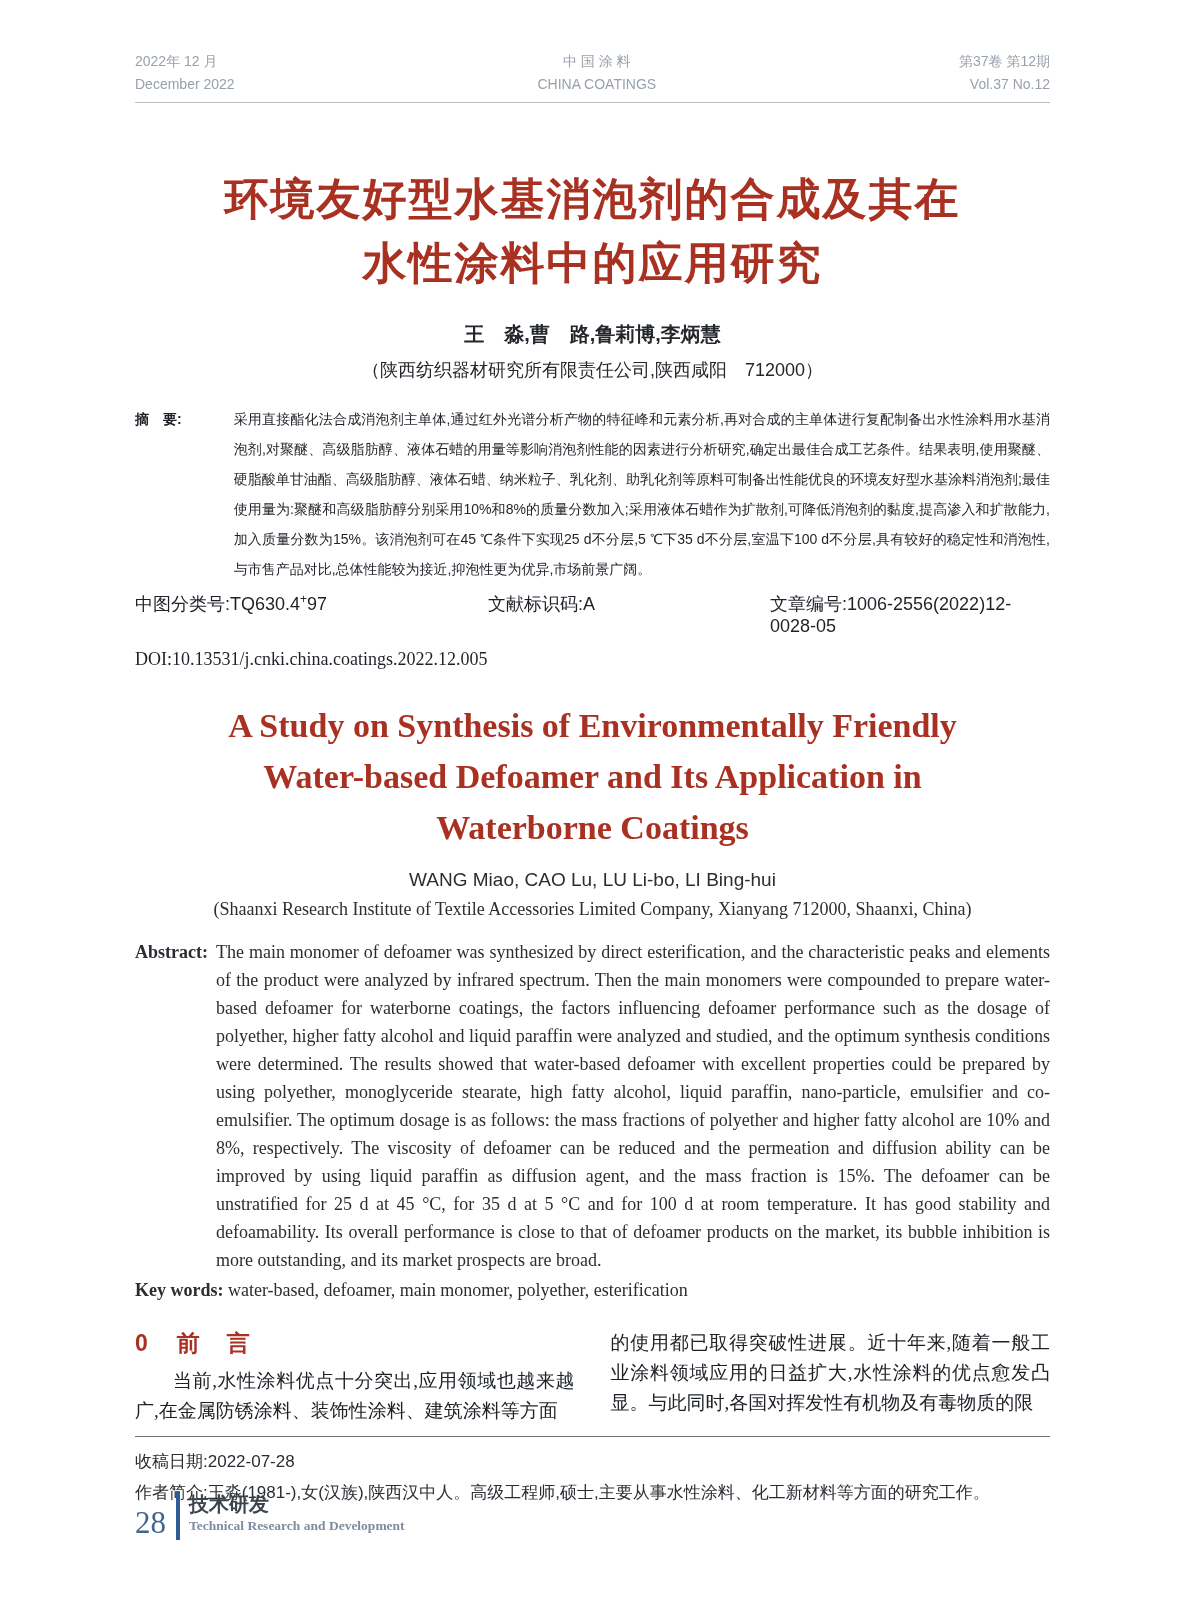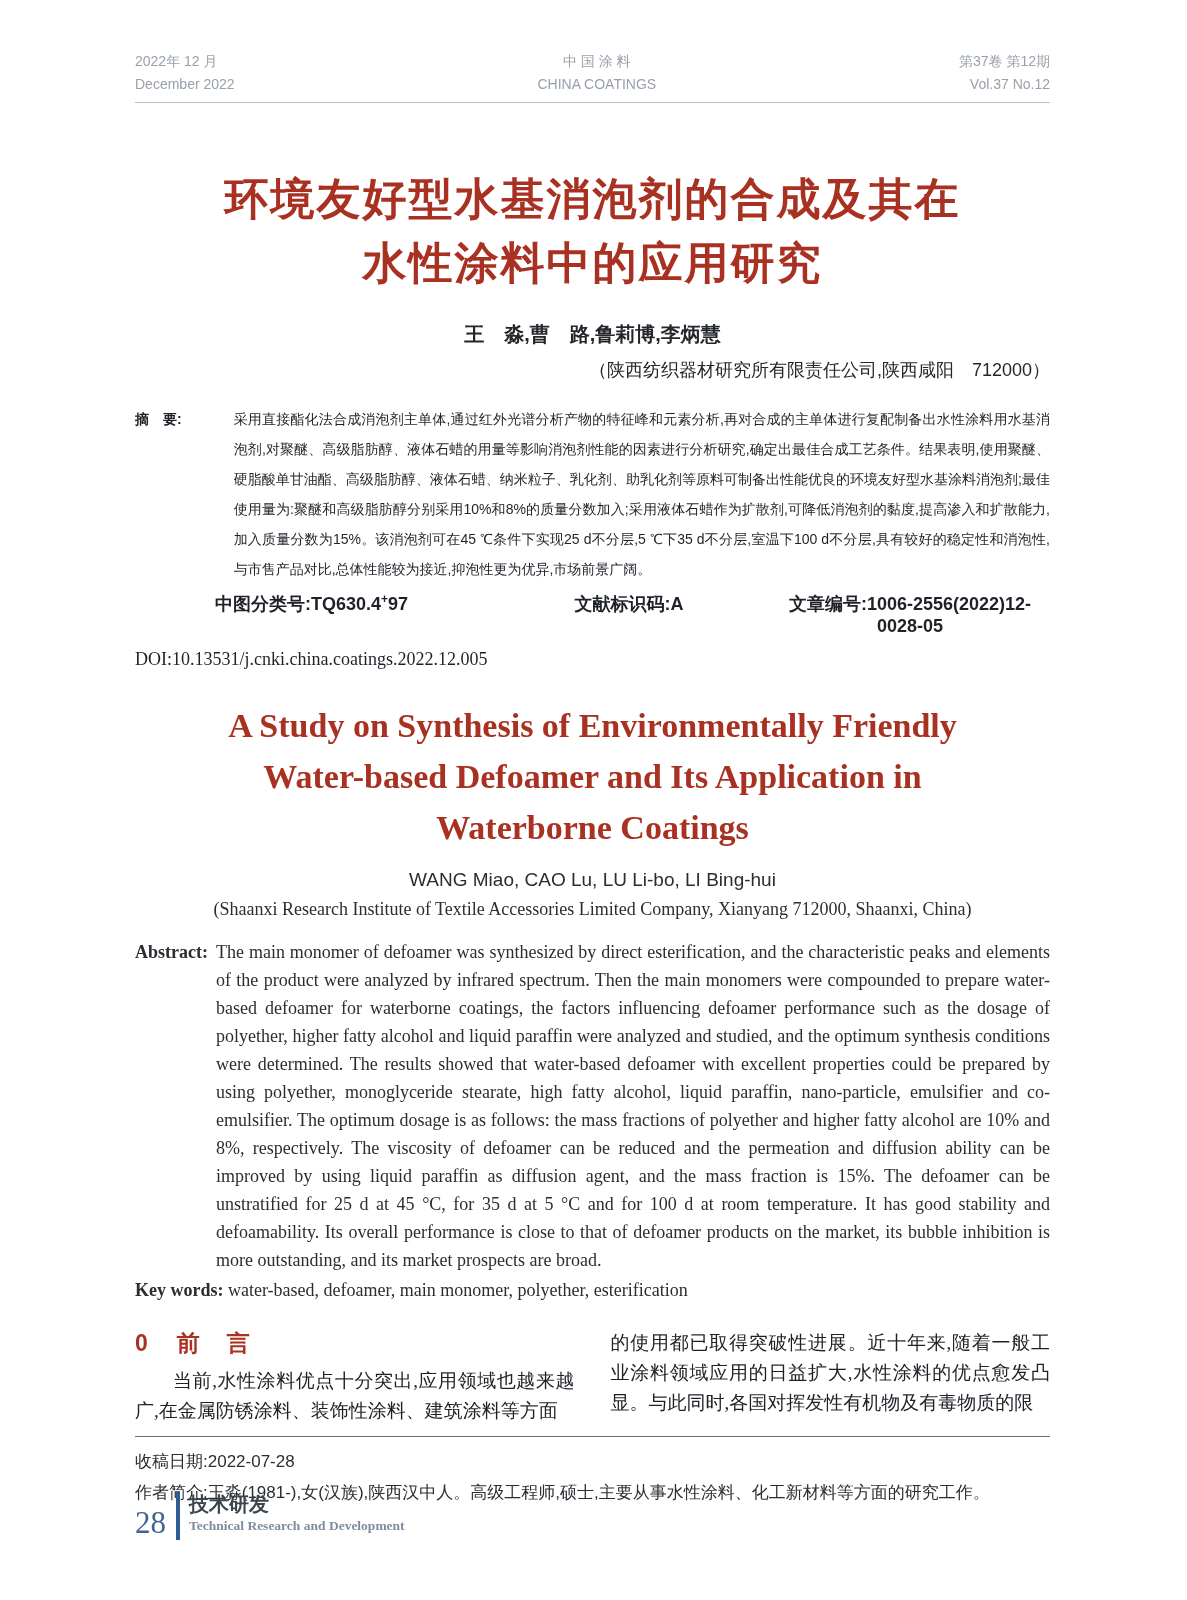--- a/index.html
+++ b/index.html
@@ -13,30 +13,30 @@
   
   .journal-header { display:flex; justify-content:space-between; color:#98a1ab;
     font-size:14px; line-height:1.62; padding-bottom:7px; border-bottom:1.5px solid #b9c0c8; }
   .journal-header .center { text-align:center; }
   .journal-header .right  { text-align:right; }
 
   
   .title-cn { margin-top:64px; text-align:center; color:#a93122; font-weight:bold;
     font-size:44px; line-height:1.45; letter-spacing:2px; }
   .authors-cn { margin-top:26px; text-align:center; font-size:20px; font-weight:bold; color:#23272c; }
-  .affil-cn   { margin-top:10px; text-align:right; font-size:18px; color:#23272c; }
+  .affil-cn   { margin-top:10px; text-align:center; font-size:18px; color:#23272c; }
 
   
   .abstract-cn { margin-top:22px; display:flex; font-size:14px; line-height:30px; color:#1e2228;gap:44px; }
   .abstract-cn .label { font-weight:bold; white-space:nowrap; margin-right:8px; }
   .abstract-cn .text  { flex:1; text-align:justify; }
   .keywords-cn { font-size:18px; line-height:30px; margin-top:2px; }
   .keywords-cn .label { font-weight:bold; }
 
-  .meta-row { display:flex; margin-top:8px; font-size:18px; font-weight:bold; color:#1e2228;text-align:center; }
+  .meta-row { display:flex; margin-top:8px; font-size:18px; font-weight:normal; color:#1e2228; }
   .meta-row .m1 { width:353px; }
   .meta-row .m2 { width:282px; }
   .meta-row .m3 { flex:1; }
   .meta-row sup { font-size:12px; }
   .doi-line { margin-top:12px; font-family:"Liberation Serif", serif; font-size:18px; color:#1e2228; }
 
   
   .title-en { margin-top:30px; text-align:center; font-family:"Liberation Serif", serif;
     font-weight:bold; color:#a93122; font-size:34px; line-height:1.5; }
   .authors-en { margin-top:16px; text-align:center; font-size:19px; color:#2a2e33; }

